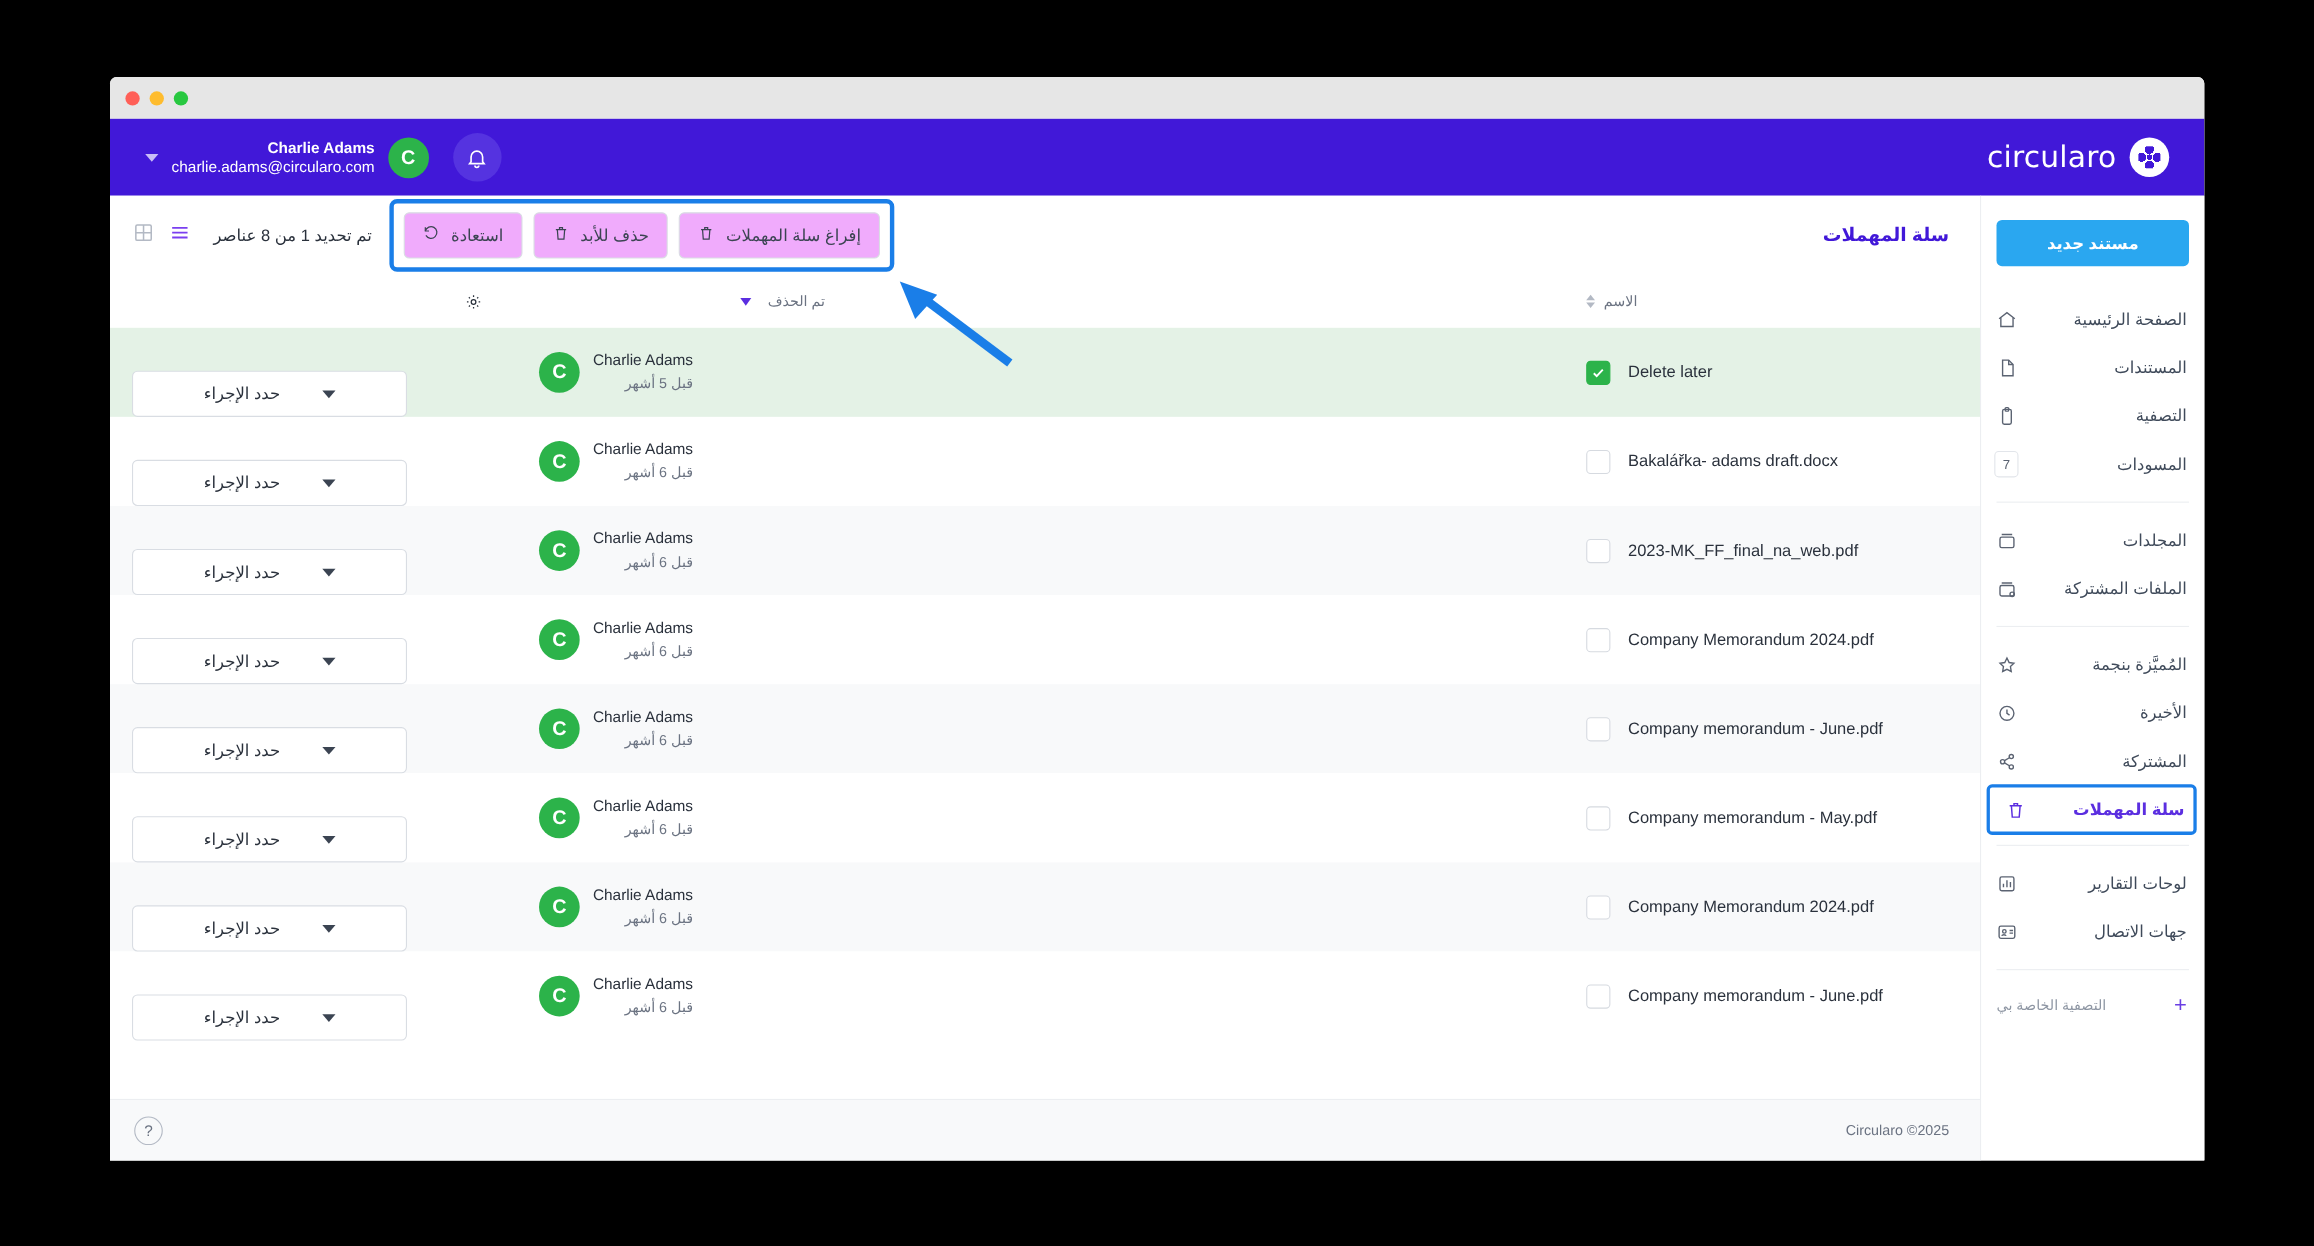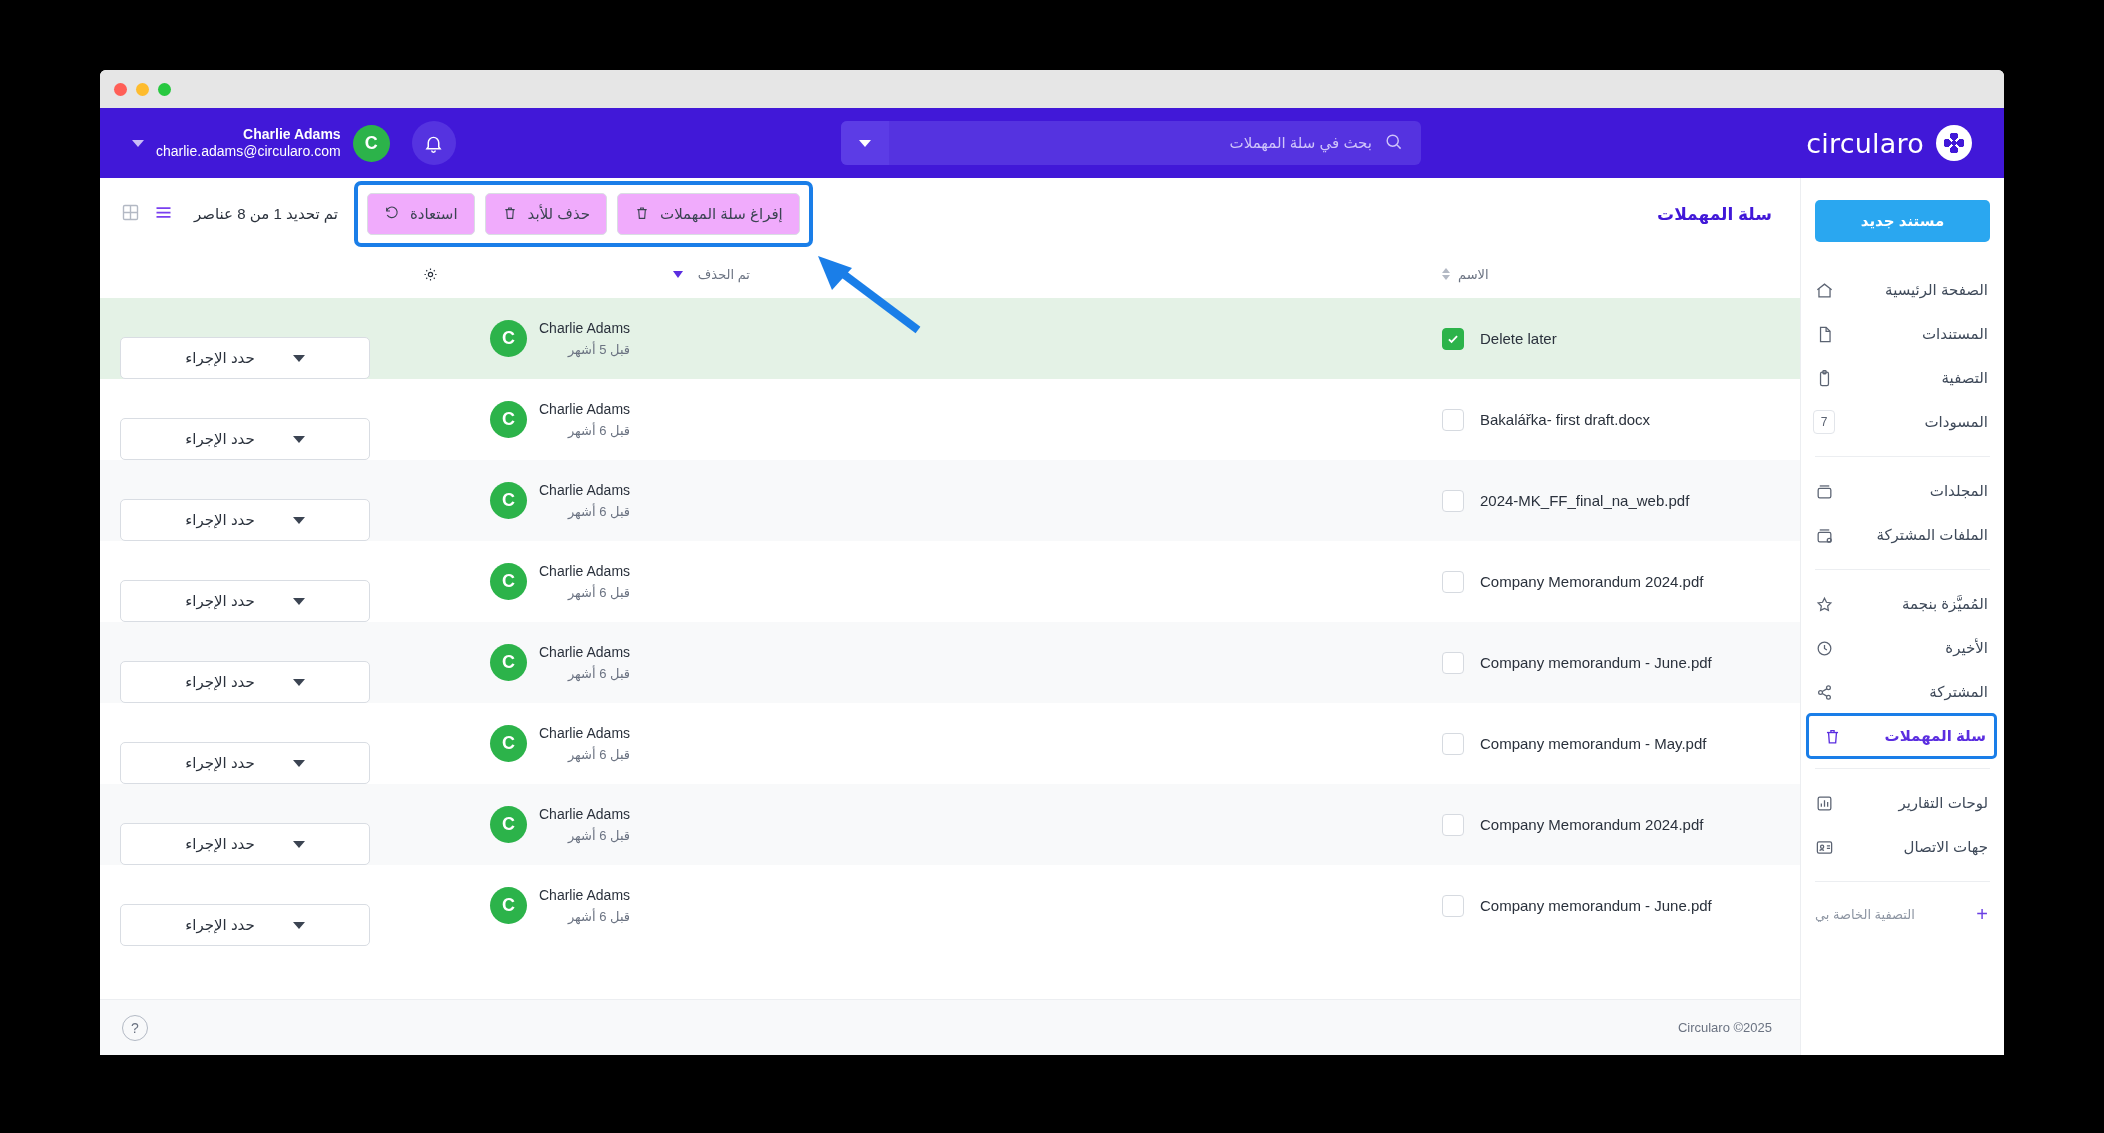--- a/index.html
+++ b/index.html
@@ -233,34 +233,20 @@
       <span class="dot green"></span>
     </div>
 
     <div class="appheader">
 
       <div class="brand">
         <span class="brand-mark"></span>
         <span class="brand-name">circularo</span>
       </div>
 
-      <div class="searchwrap">
-        <div class="searchbox">
-          <span>
-            <svg width="19" height="19" viewBox="0 0 24 24" fill="none" stroke="#cfc4fa" stroke-width="1.8">
-              <circle cx="11" cy="11" r="7"></circle>
-                <line x1="16.5" y1="16.5" x2="21" y2="21"></line>
-            </svg>
-          </span>
-          <span class="search-placeholder">بحث في سلة المهملات</span>
-        </div>
-        <div class="search-caret">
-          <span class="caret-down"></span>
-        </div>
-      </div>
 
       <div class="header-right">
         <div class="bell-btn">
           <svg width="21" height="21" viewBox="0 0 24 24" fill="none" stroke="#ffffff" stroke-width="1.7">
             <path d="M18 16v-5a6 6 0 1 0-12 0v5l-1.5 2h15L18 16z"></path>
               <path d="M10 20a2 2 0 0 0 4 0"></path>
           </svg>
         </div>
         <div class="user-chip">
           <div class="avatar-c">C</div>
@@ -521,21 +507,21 @@
               <div class="cell-action">
                 <div class="act-select">
                   <span class="caret-dark"></span>
                   <span>حدد الإجراء</span>
                 </div>
               </div>
             </div>
 
             <div class="row">
               <div class="cell-name">
-                <span class="fname">Bakalářka- first draft.docx</span>
+                <span class="fname">Bakalářka- adams draft.docx</span>
                 <span class="cbox"></span>
               </div>
               <div class="cell-gap"></div>
               <div class="cell-user">
                 <span class="avatar-c">C</span>
                 <span class="uinfo">
                   <span class="uname">Charlie Adams</span><br>
                   <span class="utime">قبل 6 أشهر</span>
                 </span>
               </div>
@@ -543,21 +529,21 @@
               <div class="cell-action">
                 <div class="act-select">
                   <span class="caret-dark"></span>
                   <span>حدد الإجراء</span>
                 </div>
               </div>
             </div>
 
             <div class="row alt">
               <div class="cell-name">
-                <span class="fname">2024-MK_FF_final_na_web.pdf</span>
+                <span class="fname">2023-MK_FF_final_na_web.pdf</span>
                 <span class="cbox"></span>
               </div>
               <div class="cell-gap"></div>
               <div class="cell-user">
                 <span class="avatar-c">C</span>
                 <span class="uinfo">
                   <span class="uname">Charlie Adams</span><br>
                   <span class="utime">قبل 6 أشهر</span>
                 </span>
               </div>

